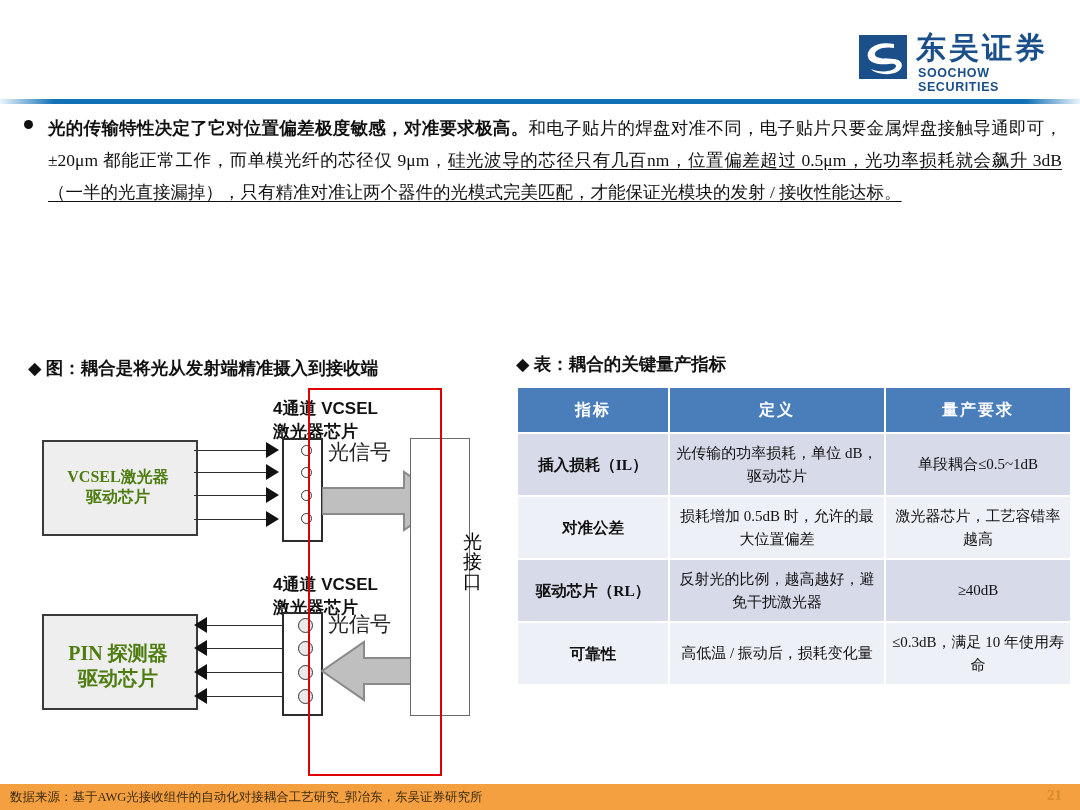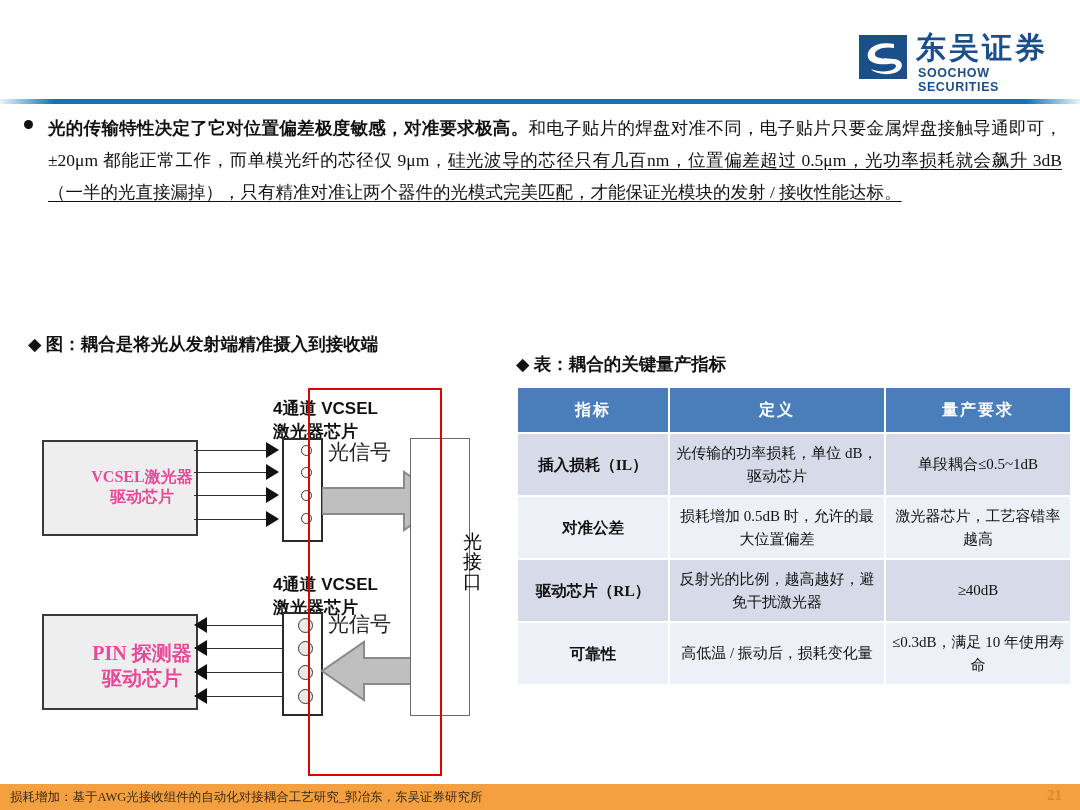--- a/index.html
+++ b/index.html
@@ -30,28 +30,28 @@
   .bullets{position:absolute;left:22px;top:112px;width:1040px;}
   .bullet{position:relative;padding-left:26px;margin-bottom:2px;}
   .bullet .dot{position:absolute;left:2px;top:8px;width:9px;height:9px;
     border-radius:50%;background:#111;}
   .btxt{font-size:17.5px;line-height:32px;color:#111;text-align:justify;}
   .b-bold{font-weight:bold;}
   .u{text-decoration:underline;text-underline-offset:3px;}
 
   
   .cap{position:absolute;font-size:17.5px;font-weight:bold;color:#111;white-space:nowrap;}
-  #cap-fig{left:28px;top:332px;}
+  #cap-fig{left:28px;top:356px;}
   #cap-tab{left:516px;top:352px;}
 
   
   .figure{position:absolute;left:18px;top:382px;width:478px;height:392px;}
   .fbox{position:absolute;border:2px solid #3a3a3a;background:#eeeeee;}
-  .flabel{position:absolute;font-family:"Liberation Serif",serif;color:#ec4899;
-    text-align:center;line-height:1.25;white-space:nowrap;margin-left:24px;}
+  .flabel{position:absolute;font-family:"Liberation Serif",serif;color:#4d7c0f;
+    text-align:center;line-height:1.25;white-space:nowrap;}
   .chipbox{position:absolute;border:2px solid #2b2b2b;background:#fff;}
   .pin{position:absolute;width:9px;height:9px;border-radius:50%;
     border:1.5px solid #333;background:#fff;}
   .pin.filled{width:13px;height:13px;border:1.6px solid #333;background:#eaeaea;}
   .lead{position:absolute;height:0;border-top:1.4px solid #2e2e2e;}
   .arrowR{position:absolute;width:0;height:0;border-left:13px solid #111;
     border-top:8px solid transparent;border-bottom:8px solid transparent;}
   .arrowL{position:absolute;width:0;height:0;border-right:13px solid #111;
     border-top:8px solid transparent;border-bottom:8px solid transparent;}
   .smalllbl{position:absolute;font-size:17px;font-weight:bold;color:#111;
@@ -216,17 +216,17 @@
       </tr>
       <tr class="even">
         <td class="k">可靠性</td>
         <td>高低温 / 振动后，损耗变化量</td>
         <td>≤0.3dB，满足 10 年使用寿命</td>
       </tr>
     </tbody>
   </table>
 
   <div class="footer">
-    <div class="src">损耗增加：基于AWG光接收组件的自动化对接耦合工艺研究_郭冶东，东吴证券研究所</div>
+    <div class="src">数据来源：基于AWG光接收组件的自动化对接耦合工艺研究_郭冶东，东吴证券研究所</div>
     <div class="pg">21</div>
   </div>
 
 </div>
 
 </body></html>

